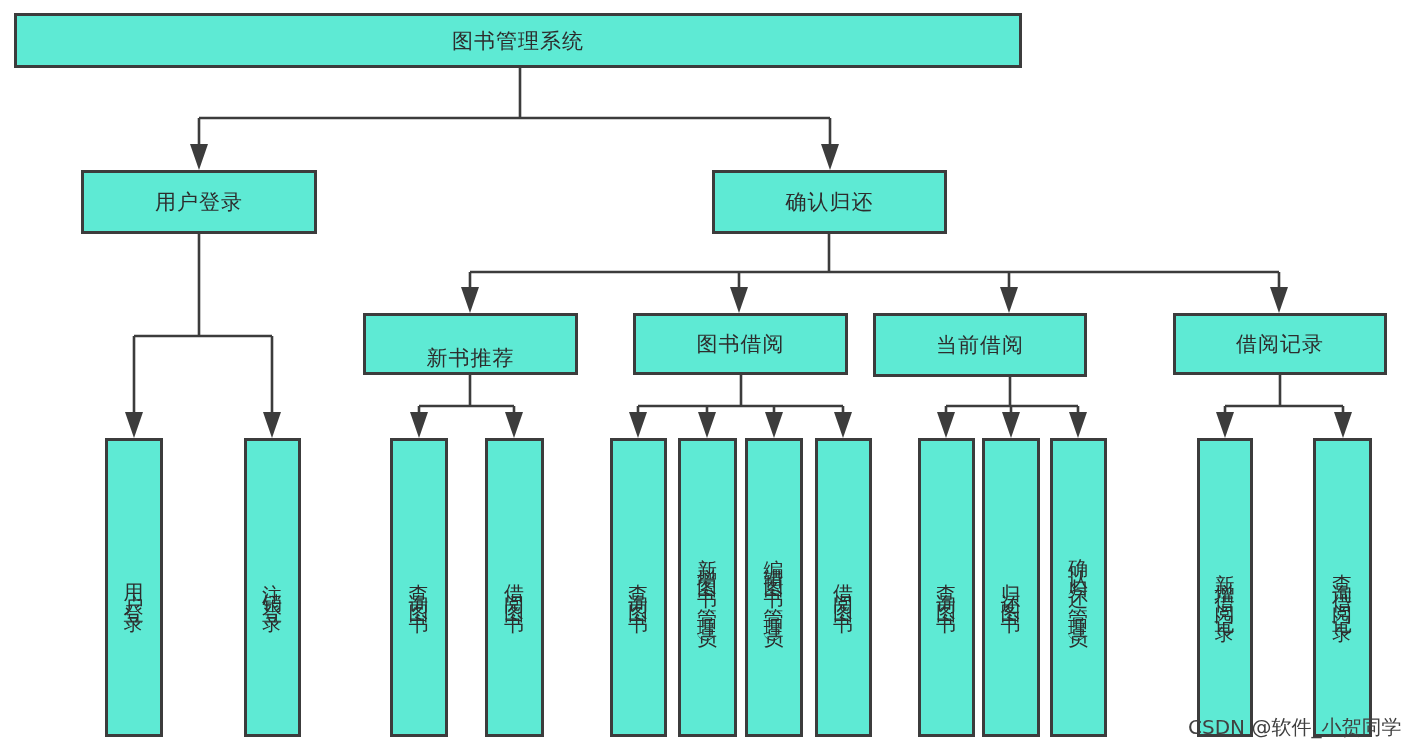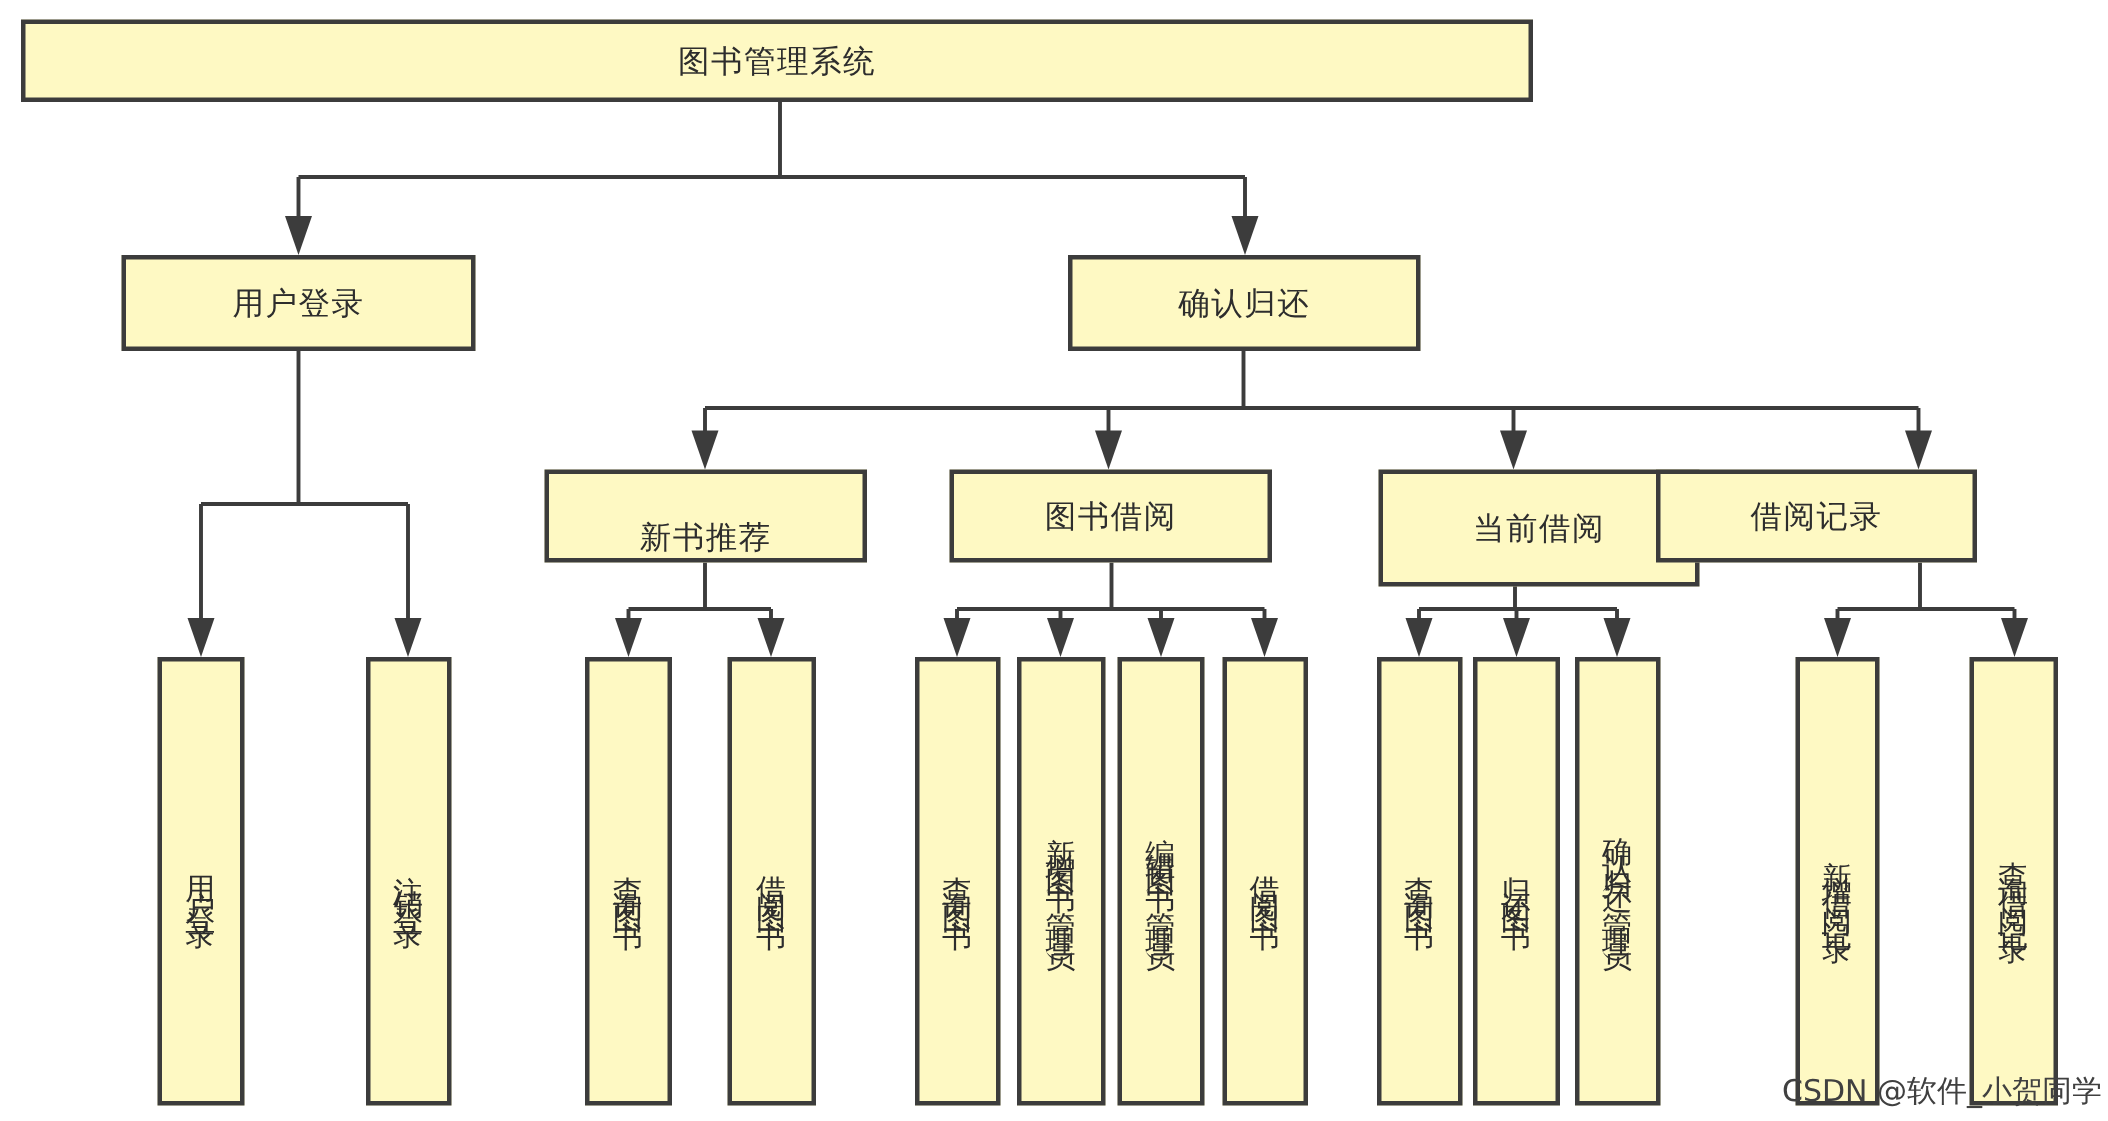--- a/index.html
+++ b/index.html
@@ -4,21 +4,21 @@
 <style>
   html,body{margin:0;padding:0;background:#ffffff;}
   body{
     width:1405px;height:747px;position:relative;overflow:hidden;
     font-family:"DejaVu Sans","Liberation Sans",sans-serif;
     color:#2d2d2d;
   }
   .stage{position:absolute;left:0;top:0;width:1405px;height:747px;}
   svg.wires{position:absolute;left:0;top:0;z-index:1;}
   .node{
-    position:absolute;box-sizing:border-box;background:#fef9c3;
+    position:absolute;box-sizing:border-box;background:#5eead4;
     border:3px solid #3c3c3c;display:flex;align-items:center;justify-content:center;
     z-index:2;
   }
   .h-node span{font-size:21px;letter-spacing:1px;white-space:nowrap;}
   .v-node span{
     writing-mode:vertical-rl;text-orientation:mixed;
     font-size:20px;line-height:1;letter-spacing:10px;white-space:nowrap;
   }
   .watermark{
     position:absolute;left:1188px;top:714px;width:210px;z-index:3;
@@ -87,24 +87,24 @@
   <div class="node h-node" style="left:712px;top:170px;width:235px;height:64px;">
     <span>确认归还</span>
   </div>
 
   <div class="node h-node" style="left:363px;top:313px;width:215px;height:62px;align-items:flex-end;">
     <span>新书推荐</span>
   </div>
   <div class="node h-node" style="left:633px;top:313px;width:215px;height:62px;">
     <span>图书借阅</span>
   </div>
-  <div class="node h-node" style="left:919px;top:313px;width:214px;height:78px;">
+  <div class="node h-node" style="left:873px;top:313px;width:214px;height:64px;">
     <span>当前借阅</span>
   </div>
-  <div class="node h-node" style="left:1104px;top:313px;width:214px;height:62px;">
+  <div class="node h-node" style="left:1173px;top:313px;width:214px;height:62px;">
     <span>借阅记录</span>
   </div>
 
   <div class="node v-node" style="left:105px;top:438px;width:58px;height:299px;">
     <span>用户登录</span>
   </div>
   <div class="node v-node" style="left:244px;top:438px;width:57px;height:299px;">
     <span>注销登录</span>
   </div>
 

